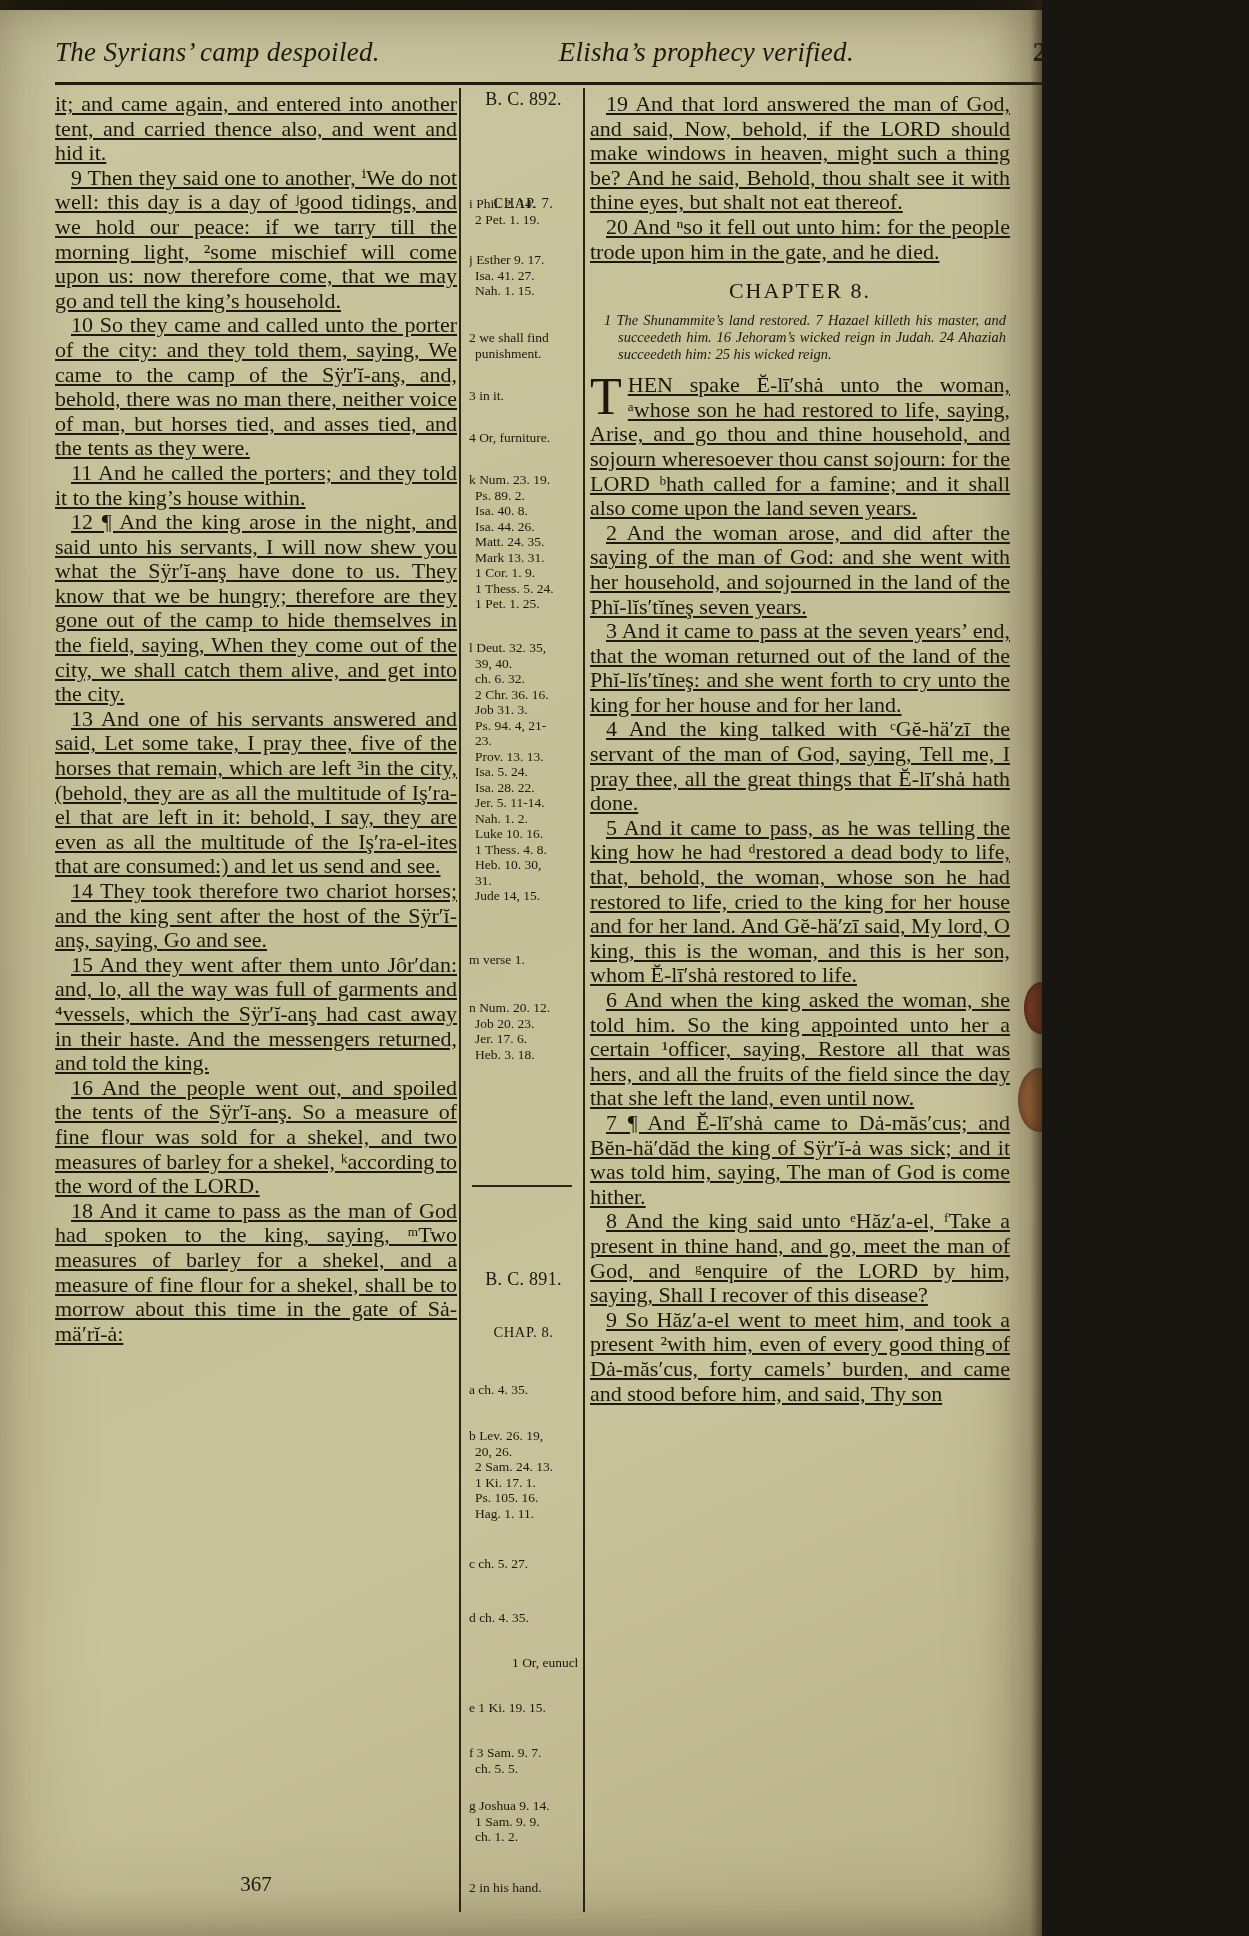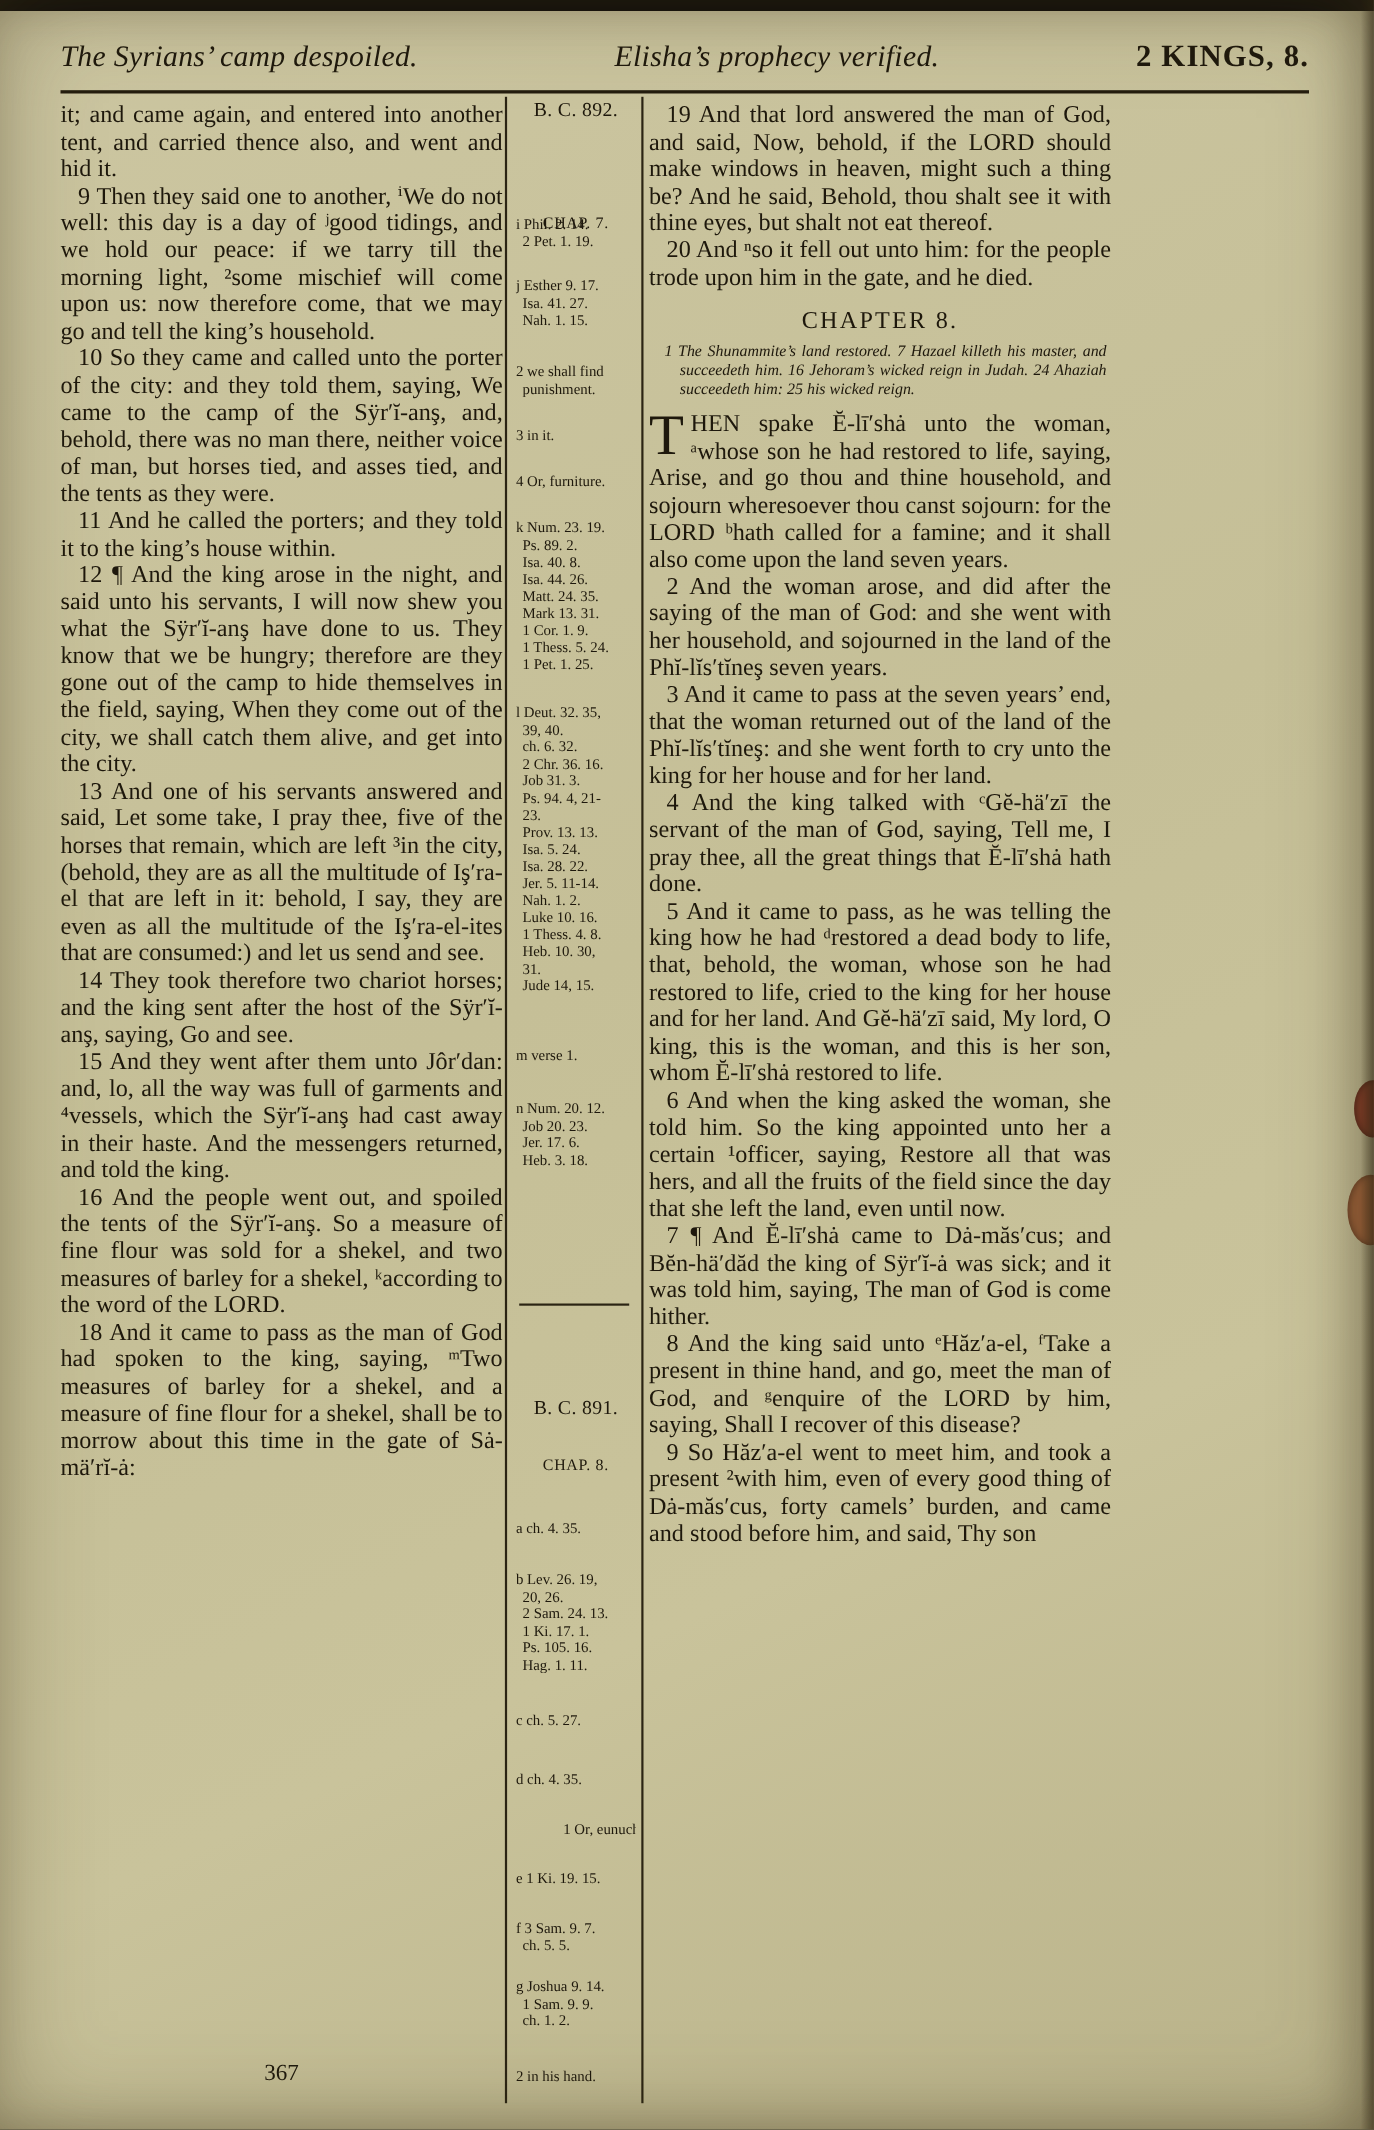--- a/index.html
+++ b/index.html
@@ -1,19 +1,19 @@
 <!DOCTYPE html>
 <html style="--paper: #ccc6a1; --ink: #1e180c;"><head>
 <meta charset="utf-8">
 <style>
   * { margin:0; padding:0; box-sizing:border-box; }
   html,body { width:1249px; height:1936px; }
   body { background:#181610; font-family:"Liberation Serif","DejaVu Serif",serif; }
   .page {
-    position:relative; width:1249px; height:1936px; overflow:hidden;
+    position:relative; width:1042px; height:1936px; overflow:hidden;
     background: linear-gradient(155deg, var(--paper,#ccc6a1) 0%, #c5bf97 45%, #c9c39b 70%, #b9b289 100%);
     color: var(--ink,#1e180c);
   }
   .page::after {
     content:''; position:absolute; inset:0; pointer-events:none;
     box-shadow: inset 0 0 90px rgba(70,58,28,.38), inset -18px 0 40px rgba(50,40,20,.28);
   }
   .top-edge { position:absolute; top:0; left:0; right:0; height:10px; background:#0d0c09; }
   .right-edge { position:absolute; top:0; right:0; width:12px; height:100%;
     background:linear-gradient(to left, rgba(35,28,14,.55), rgba(35,28,14,0)); }
@@ -24,21 +24,21 @@
   .header-right { font-weight:bold; font-size:28px; letter-spacing:1px; }
   .head-rule { position:absolute; top:82px; left:55px; width:1135px; height:3px; background:#241d0e; }
 
   .vrule { position:absolute; top:88px; height:1824px; width:2px; background:#2b2413; }
   .vrule1 { left:459px; }
   .vrule2 { left:583px; }
 
   .left-column  { position:absolute; left:55px;  top:92px; width:402px; height:1782px; overflow:hidden; }
   .right-column { position:absolute; left:590px; top:92px; width:420px; height:1818px; overflow:hidden; }
 
-  .verse { text-align:justify; font-size:22px; line-height:24.6px; text-indent:16px; }
+  .verse { text-align:justify; font-size:22px; line-height:24.6px; text-indent:16px;text-decoration:underline; }
   .verse.no-indent { text-indent:0; }
   .dropcap { float:left; font-size:52px; line-height:42px; padding:3px 6px 0 0; }
   .chapter-heading { text-align:center; font-size:22px; letter-spacing:2px;
     margin:14px 0 8px 0; text-indent:0; }
   .chapter-summary { font-style:italic; font-size:14.5px; line-height:17px;
     text-align:justify; margin:0 4px 10px 4px; padding-left:24px; text-indent:-14px; }
 
   .center-column { position:absolute; left:464px; top:0; width:116px; height:100%; }
   .ref-entry { position:absolute; left:5px; right:2px; font-size:13.5px; line-height:15.5px; }
   .ref-entry.bc   { font-size:18px; text-align:center; letter-spacing:.3px; }

